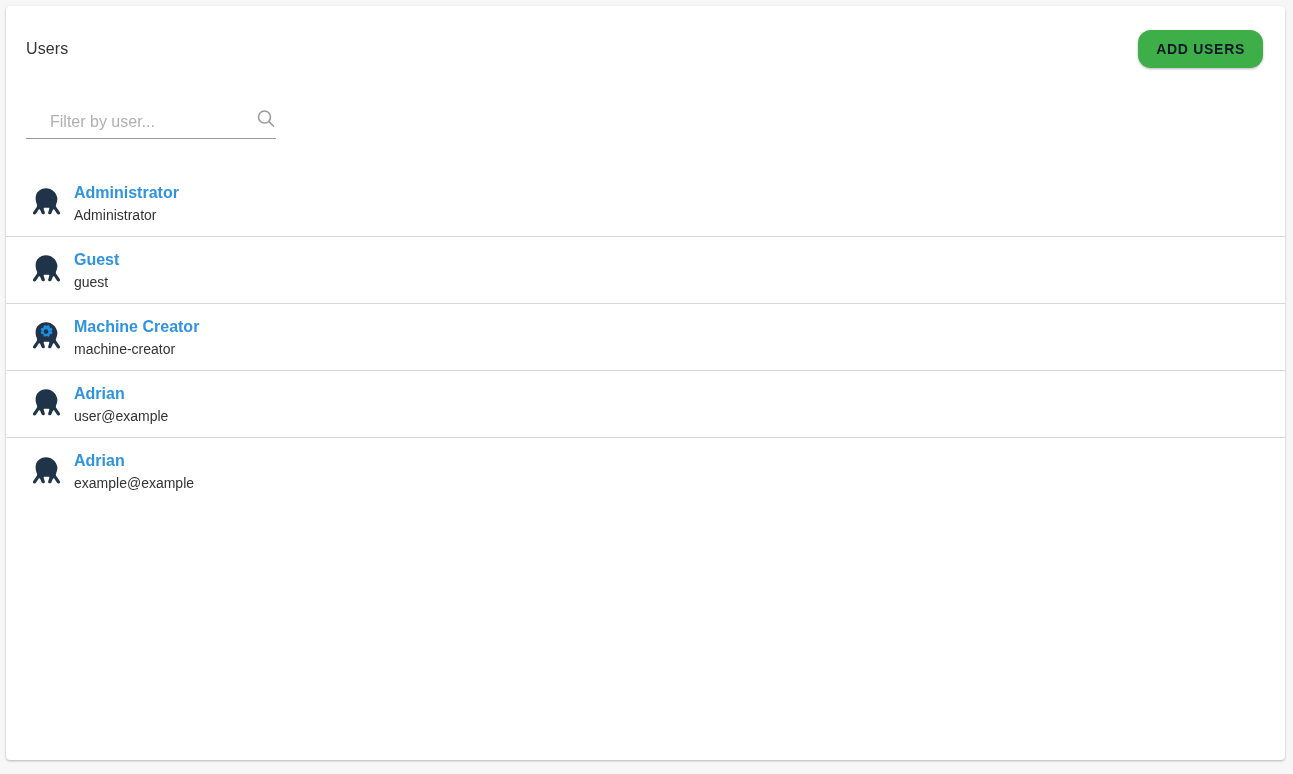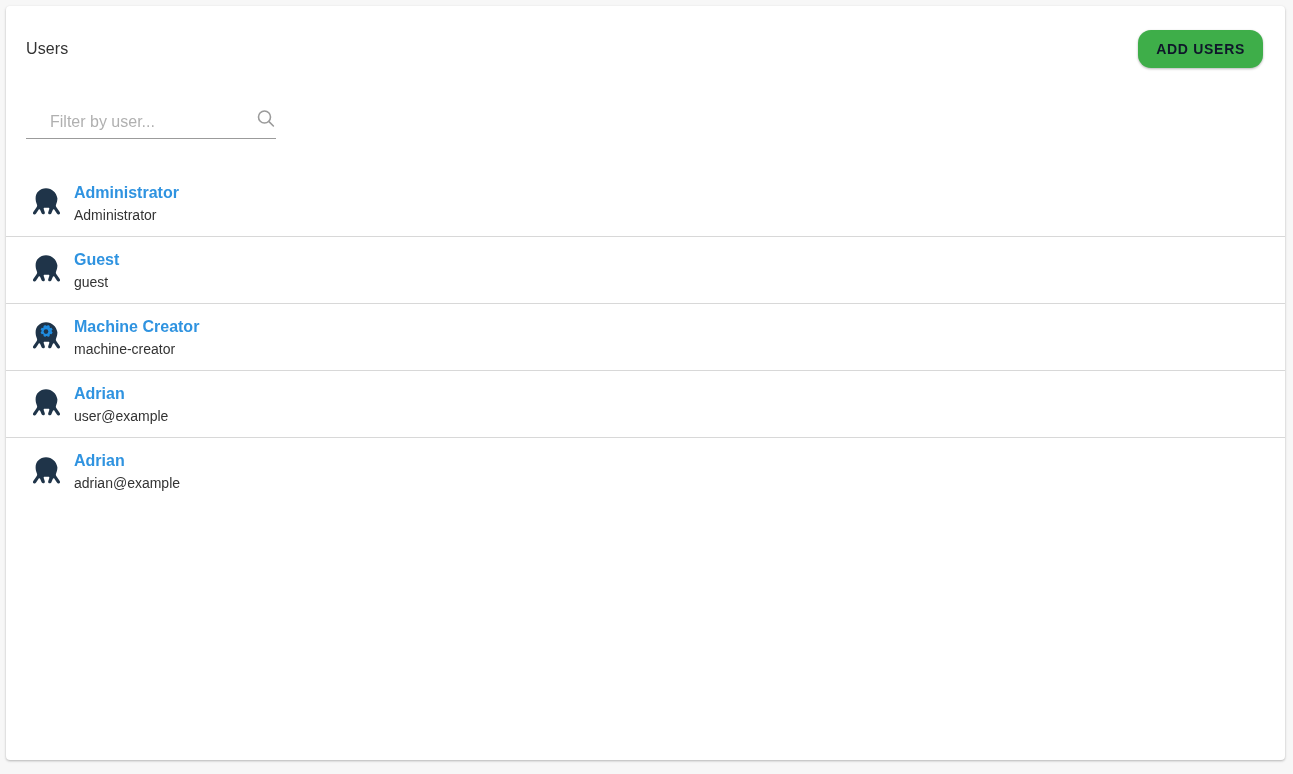--- a/index.html
+++ b/index.html
@@ -233,19 +233,19 @@
     </span>
   </div>
         <div class="user-row">
     <span class="avatar">
             <svg width="36" height="36" viewBox="0 0 36 36" aria-hidden="true">
               <path d="M18 3.2c-6.1 0-10.4 4.3-10.4 10.1 0 2.6 0.6 4.4 1.3 6.1 0.5 1.2 0.2 2.1-0.5 3.1l-3.1 4.4c-0.6 0.9-0.4 1.9 0.4 2.4 0.8 0.5 1.8 0.2 2.4-0.7l2.5-3.9c0.4-0.6 1.2-0.6 1.5 0.1l1.5 3.4c0.4 1 1.4 1.4 2.3 1 0.9-0.4 1.2-1.4 0.8-2.3l-1-2.9c-0.2-0.7 0.2-1.2 0.9-1.2h3.8c0.7 0 1.1 0.5 0.9 1.2l-1 2.9c-0.4 0.9-0.1 1.9 0.8 2.3 0.9 0.4 1.9 0 2.3-1l1.5-3.4c0.3-0.7 1.1-0.7 1.5-0.1l2.5 3.9c0.6 0.9 1.6 1.2 2.4 0.7 0.8-0.5 1-1.5 0.4-2.4l-3.1-4.4c-0.7-1-1-1.9-0.5-3.1 0.7-1.7 1.3-3.5 1.3-6.1C28.4 7.5 24.1 3.2 18 3.2z" fill="#1f3449"></path>
             </svg>
           </span>
     <span class="user-text">
       <span class="user-name">Adrian</span>
-      <span class="user-sub">adrian@example</span>
+      <span class="user-sub">example@example</span>
     </span>
   </div>
       </div>
 
   </div>
 </div>
 
 </body></html>

